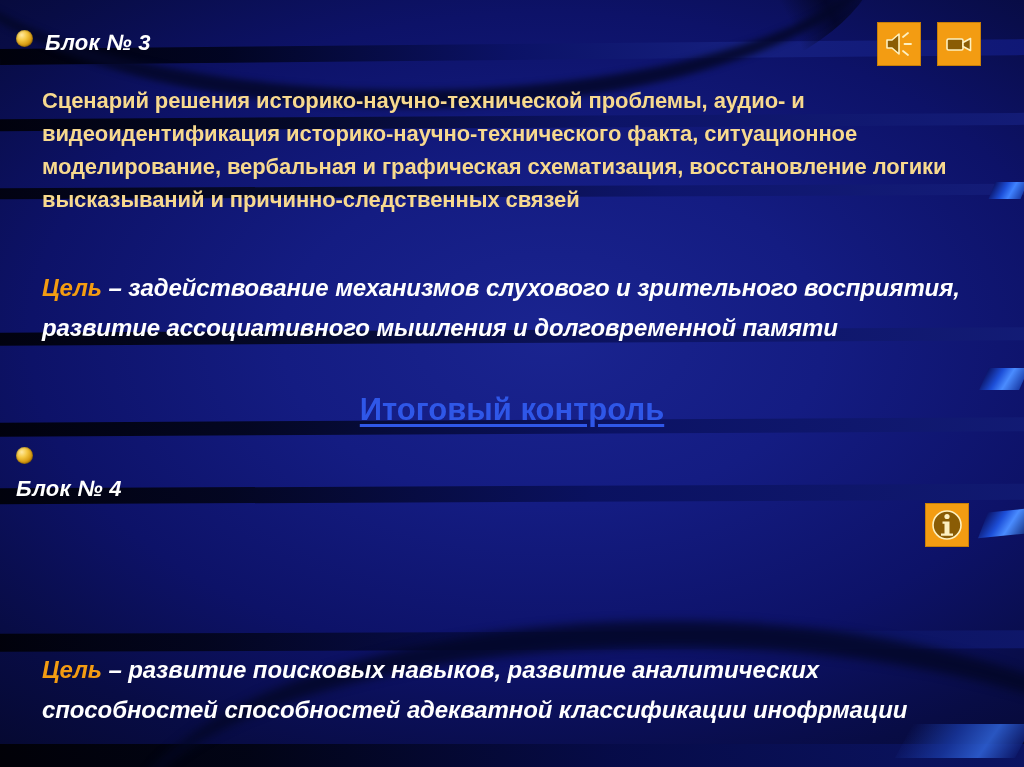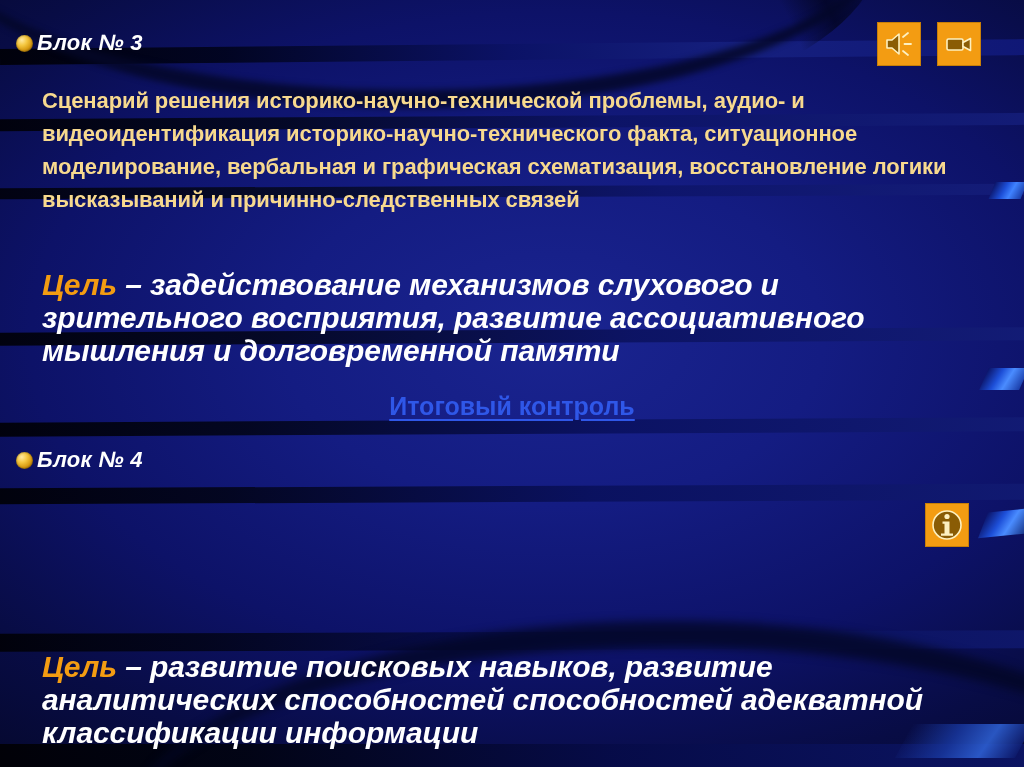--- a/index.html
+++ b/index.html
@@ -138,22 +138,21 @@
 
   
   .content {
     position: absolute;
     inset: 0;
   }
 
   .block-head {
     position: absolute;
     display: flex;
-    align-items: center;
-    gap: 4px;
+    gap: 12px;
   }
   .bullet {
     width: 17px;
     height: 17px;
     border-radius: 50%;
     background:
       radial-gradient(circle at 34% 30%, #ffe9a0 0%, #f5c842 32%, #d79b12 62%, #8a5c05 92%);
     box-shadow: 0 0 2px rgba(0,0,0,.6) inset;
     flex: 0 0 auto;
   }
@@ -173,40 +172,40 @@
     font-size: 22px;
     line-height: 33px;
     letter-spacing: -0.1px;
   }
 
   .goal-text {
     position: absolute;
     color: #ffffff;
     font-weight: bold;
     font-style: italic;
-    font-size: 30px;
-    line-height: 33px;
+    font-size: 24px;
+    line-height: 40px;
     letter-spacing: -0.1px;
   }
   .goal-label {
     color: #f39c12;
     font-weight: bold;
     font-style: italic;
   }
 
   .link-wrap {
     position: absolute;
     left: 0;
     width: 1024px;
     text-align: center;
   }
   .hyperlink {
     color: #2f57e8;
     font-weight: bold;
-    font-size: 25px;
+    font-size: 31px;
     text-decoration: underline;
     text-underline-offset: 4px;
     cursor: pointer;
   }
 
   
   .icon-btn {
     position: absolute;
     background: #f39c12;
     border: 1px solid #c87f08;
@@ -254,28 +253,28 @@
     <div class="body-text" style="left:42px; top:84px; width:928px;">Сценарий решения историко-научно-технической проблемы, аудио- и видеоидентификация  историко-научно-технического факта, ситуационное моделирование, вербальная и графическая схематизация, восстановление логики высказываний и причинно-следственных связей</div>
 
     <div class="goal-text" style="left:42px; top:268px; width:928px;">
       <span class="goal-label">Цель</span><span> – задействование механизмов слухового и зрительного восприятия, развитие ассоциативного мышления и долговременной памяти</span>
     </div>
 
     <div class="link-wrap" style="top:392px;">
       <span class="hyperlink">Итоговый контроль</span>
     </div>
 
-    <div class="block-head" style="left:16px; top:447px;">
+    <div class="block-head" style="left:16px; top:447px;flex-direction:column;">
       <span class="bullet"></span>
       <span class="block-title">Блок № 4</span>
     </div>
 
 
     <div class="goal-text" style="left:42px; top:650px; width:928px;">
-      <span class="goal-label">Цель</span><span> – развитие поисковых навыков, развитие аналитических способностей способностей адекватной классификации информации</span>
+      <span class="goal-label">Цель</span><span> – развитие поисковых навыков, развитие аналитических способностей способностей адекватной классификации инофрмации</span>
     </div>
 
     <div class="icon-btn icon-audio">
       <span>
         <svg width="30" height="28" viewBox="0 0 30 28">
           <path d="M3 10 h5 L15 4 v20 L8 18 H3 Z" fill="#8a5c05" stroke="#fdf0c0" stroke-width="1.6" stroke-linejoin="round"></path>
           <path d="M19 7 L24 3 M20.5 14 L27 14 M19 21 L24 25" stroke="#fdf0c0" stroke-width="1.8" stroke-linecap="round" fill="none"></path>
         </svg>
       </span>
     </div>

